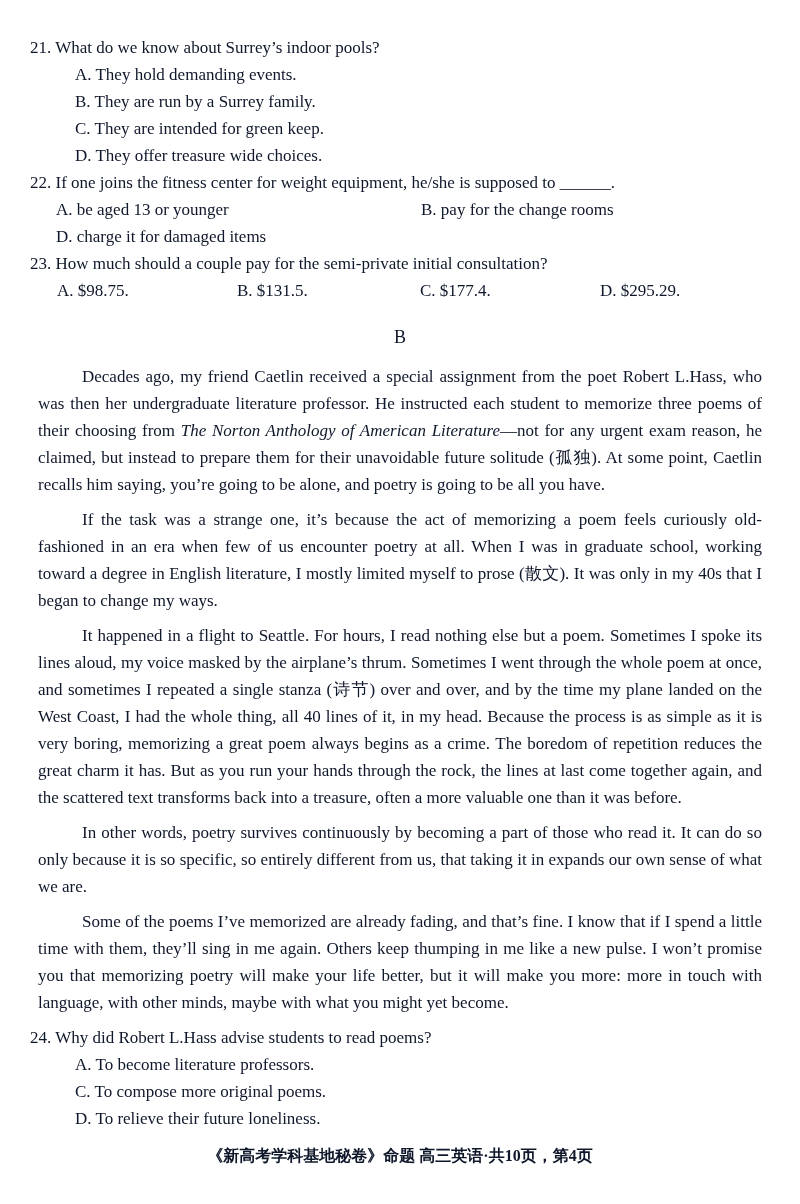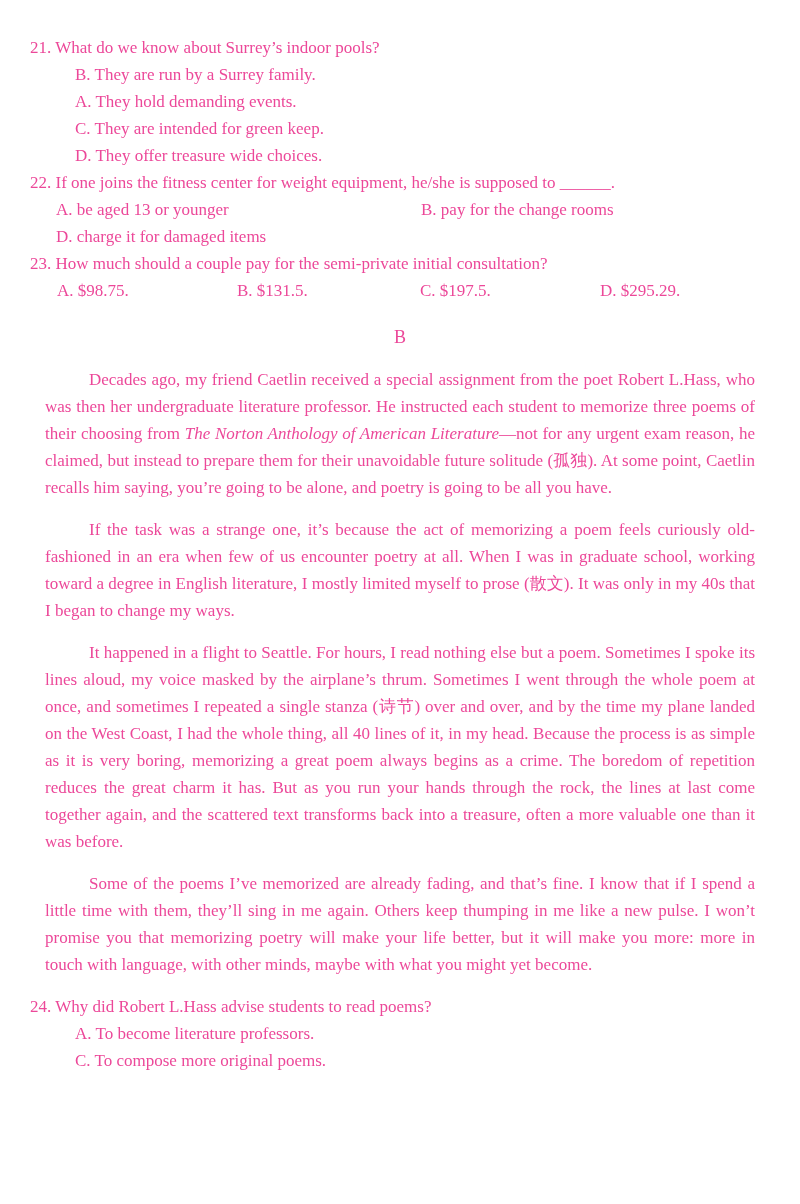--- a/index.html
+++ b/index.html
@@ -7,21 +7,21 @@
     padding: 0;
     background: #ffffff;
   }
   .page {
     position: relative;
     width: 800px;
     height: 1204px;
     box-sizing: border-box;
     padding: 34px 30px 0 30px;
     background: #ffffff;
-    color: #ec4899;
+    color: #0f172a;
     font-family: "Liberation Serif", "DejaVu Serif", serif;
     font-size: 17px;
     line-height: 27px;
     overflow: hidden;
   }
   .question { margin: 0; }
   .stem { white-space: nowrap; }
   .opts-stacked .opt { margin-left: 45px; }
   .opts-2col {
     display: grid;
@@ -33,78 +33,81 @@
     grid-template-columns: 180px 183px 180px 1fr;
     margin-left: 27px;
   }
   .section-label {
     text-align: center;
     margin-top: 20px;
     margin-bottom: 12px;
     font-size: 18px;
   }
   .passage p {
-    margin: 15px;
+    margin: 8px;
     text-align: justify;
     text-indent: 44px;
   }
   .passage .book-title { font-style: italic; }
   .footer {
     text-align: center;
     margin-top: 10px;
     font-weight: bold;
     font-size: 16px;
     font-family: "Liberation Serif", "DejaVu Serif", serif;
   }
 </style>
 </head>
 <body>
 
 <div class="page">
 
   <div class="question">
     <div class="stem">21. What do we know about Surrey’s indoor pools?</div>
     <div class="opts-stacked">
+      <div class="opt">A. They hold demanding events.</div>
       <div class="opt">B. They are run by a Surrey family.</div>
-      <div class="opt">A. They hold demanding events.</div>
       <div class="opt">C. They are intended for green keep.</div>
       <div class="opt">D. They offer treasure wide choices.</div>
     </div>
   </div>
 
   <div class="question">
     <div class="stem">22. If one joins the fitness center for weight equipment, he/she is supposed to ______.</div>
     <div class="opts-2col">
       <div class="opt">A. be aged 13 or younger</div>
       <div class="opt">B. pay for the change rooms</div>
       <div class="opt">D. charge it for damaged items</div>
     </div>
   </div>
 
   <div class="question">
     <div class="stem">23. How much should a couple pay for the semi-private initial consultation?</div>
     <div class="opts-row">
       <div class="opt">A. $98.75.</div>
       <div class="opt">B. $131.5.</div>
-      <div class="opt">C. $197.5.</div>
+      <div class="opt">C. $177.4.</div>
       <div class="opt">D. $295.29.</div>
     </div>
   </div>
 
   <div class="section-label">B</div>
 
   <div class="passage">
     <p><span>Decades ago, my friend Caetlin received a special assignment from the poet Robert L.Hass, who was then her undergraduate literature professor. He instructed each student to memorize three poems of their choosing from </span><span class="book-title">The Norton Anthology of American Literature</span><span>—not for any urgent exam reason, he claimed, but instead to prepare them for their unavoidable future solitude (孤独). At some point, Caetlin recalls him saying, you’re going to be alone, and poetry is going to be all you have.</span></p>
     <p>If the task was a strange one, it’s because the act of memorizing a poem feels curiously old-fashioned in an era when few of us encounter poetry at all. When I was in graduate school, working toward a degree in English literature, I mostly limited myself to prose (散文). It was only in my 40s that I began to change my ways.</p>
     <p>It happened in a flight to Seattle. For hours, I read nothing else but a poem. Sometimes I spoke its lines aloud, my voice masked by the airplane’s thrum. Sometimes I went through the whole poem at once, and sometimes I repeated a single stanza (诗节) over and over, and by the time my plane landed on the West Coast, I had the whole thing, all 40 lines of it, in my head. Because the process is as simple as it is very boring, memorizing a great poem always begins as a crime. The boredom of repetition reduces the great charm it has. But as you run your hands through the rock, the lines at last come together again, and the scattered text transforms back into a treasure, often a more valuable one than it was before.</p>
+    <p>In other words, poetry survives continuously by becoming a part of those who read it. It can do so only because it is so specific, so entirely different from us, that taking it in expands our own sense of what we are.</p>
     <p>Some of the poems I’ve memorized are already fading, and that’s fine. I know that if I spend a little time with them, they’ll sing in me again. Others keep thumping in me like a new pulse. I won’t promise you that memorizing poetry will make your life better, but it will make you more: more in touch with language, with other minds, maybe with what you might yet become.</p>
   </div>
 
   <div class="question">
     <div class="stem">24. Why did Robert L.Hass advise students to read poems?</div>
     <div class="opts-stacked">
       <div class="opt">A. To become literature professors.</div>
       <div class="opt">C. To compose more original poems.</div>
+      <div class="opt">D. To relieve their future loneliness.</div>
     </div>
   </div>
 
+  <div class="footer">《新高考学科基地秘卷》命题  高三英语·共10页，第4页</div>
 
 </div>
 
 </body></html>

